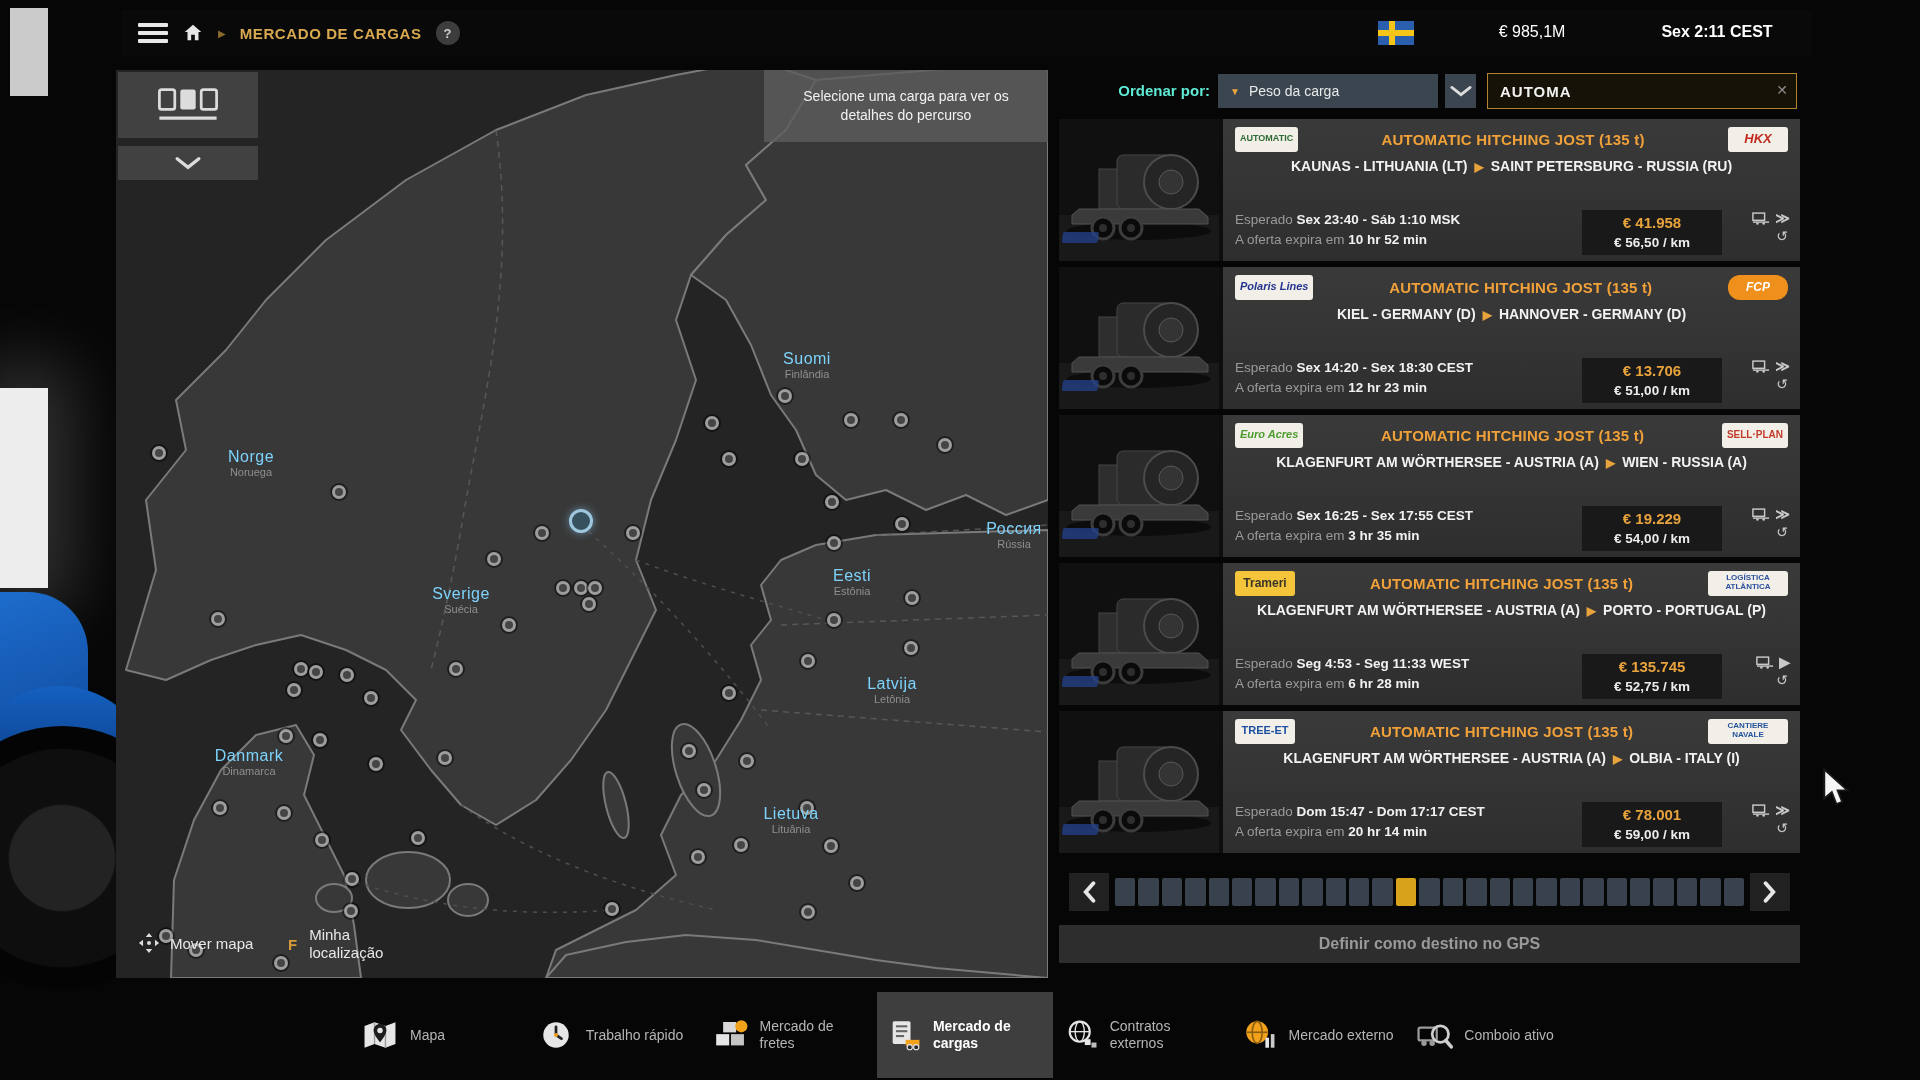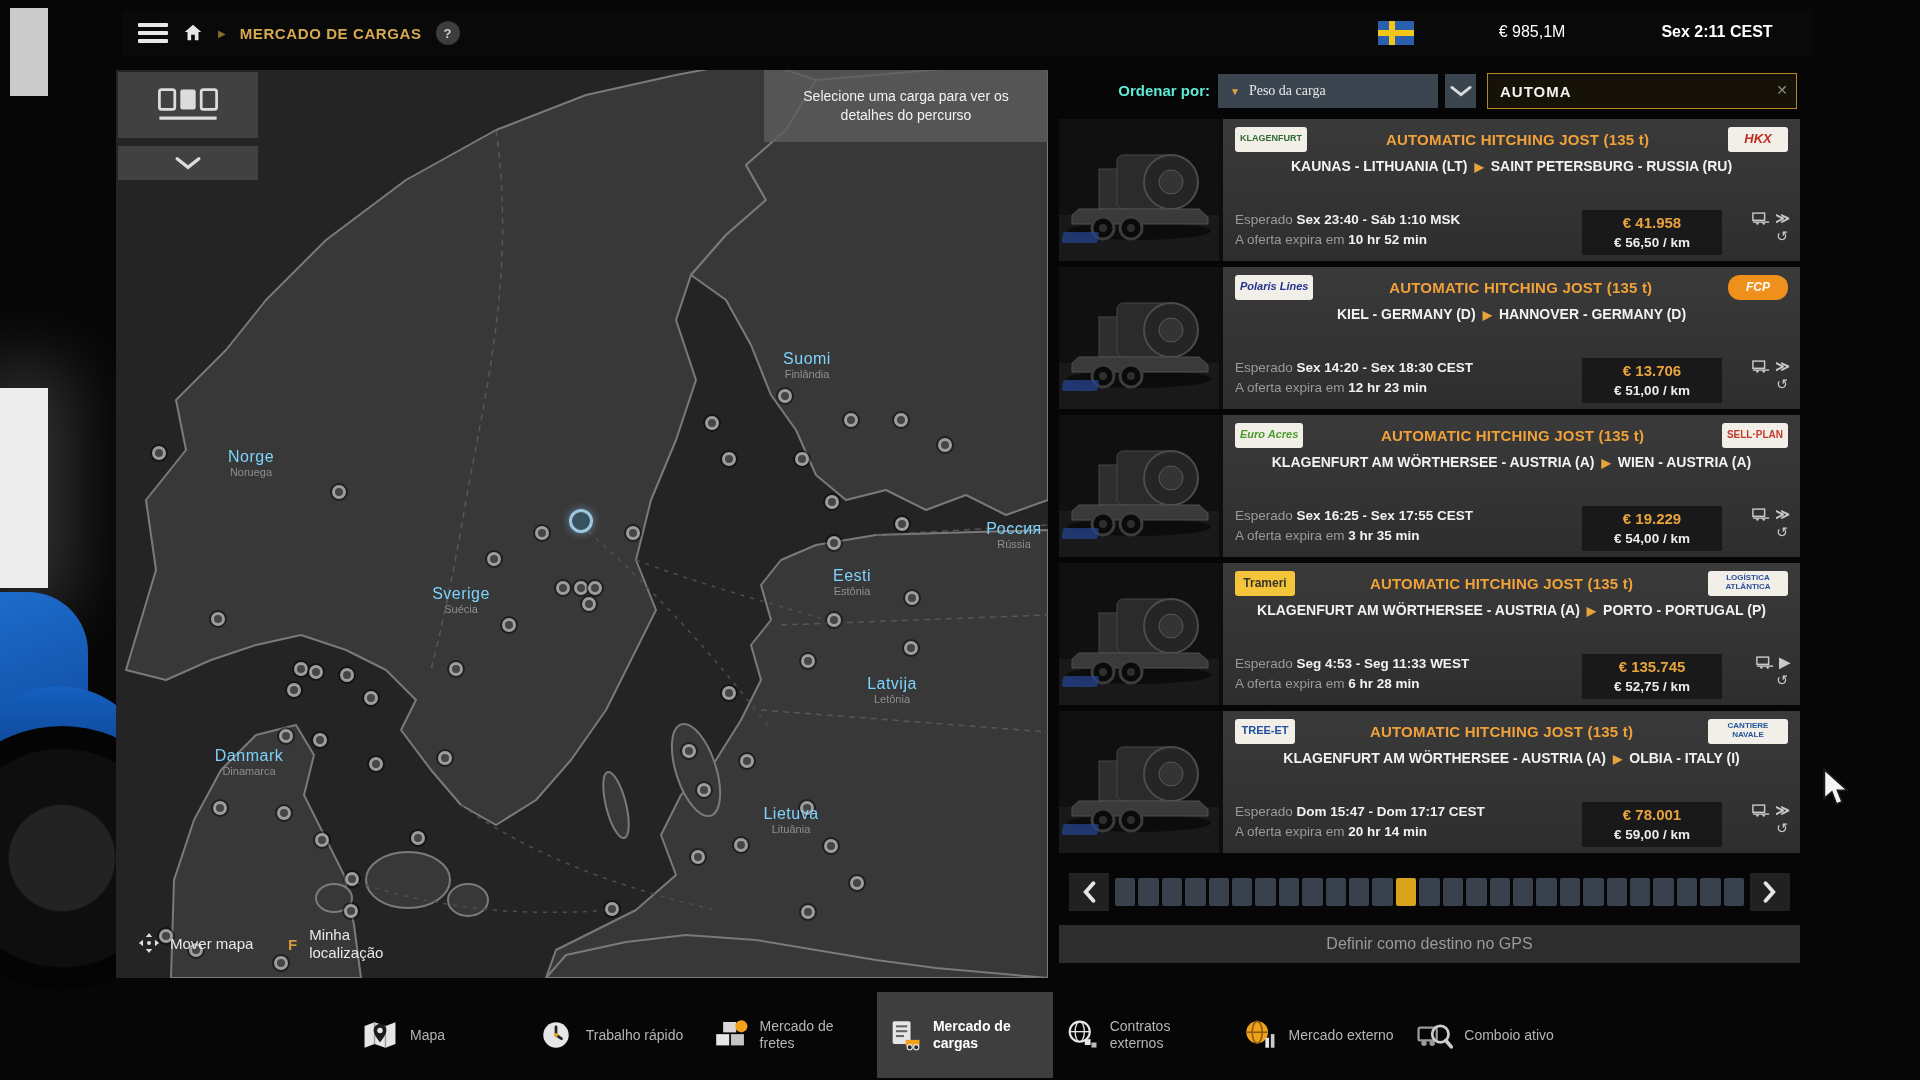--- a/index.html
+++ b/index.html
@@ -58,21 +58,21 @@
   .hint-loc .key { color:#d69a3a; font-weight:bold; margin-right:2px; }
   .hint-loc .two-line { line-height:18px; }
 
   
   .right-panel { position:absolute; left:1059px; top:70px; width:741px; height:908px; z-index:4; }
   .sort-row { position:absolute; left:0; top:3px; width:741px; height:36px; }
   .sort-label { position:absolute; left:0; top:9px; width:151px; text-align:right; color:#5eead4; font-size:15px; font-weight:bold; }
   .sort-select { position:absolute; left:159px; top:1px; width:220px; height:34px; background:#3a4550;
     display:flex; align-items:center; gap:9px; padding:0 12px; cursor:pointer; }
   .sort-select .tri { color:#e8a33d; font-size:10px; }
-  .sort-select .val { color:#e9e9e9; font-size:14px;font-family:Liberation Serif, serif; }
+  .sort-select .val { color:#e9e9e9; font-size:14px; }
   .sort-chevron { position:absolute; left:386px; top:1px; width:31px; height:34px; background:#3a4550;
     display:flex; align-items:center; justify-content:center; cursor:pointer; }
   .search-wrap { position:absolute; left:428px; top:0; width:310px; height:36px; }
   .search-wrap input { width:100%; height:100%; background:#171208; border:1px solid #b5832e;
     color:#f2f2f2; font-size:15px; font-weight:bold; letter-spacing:1px; padding:0 32px 0 12px;
     font-family:"Liberation Sans",sans-serif; outline:none; }
   .search-clear { position:absolute; right:9px; top:9px; color:#8a8a8a; font-size:14px; cursor:pointer; }
 
   .cards { position:absolute; left:0; top:49px; width:741px; display:flex; flex-direction:column; gap:6px; }
   .card { display:flex; gap:4px; height:142px; background:#0d0d0d; cursor:pointer; }
@@ -98,21 +98,21 @@
   .cflags .row { display:flex; align-items:center; gap:5px; font-size:14px; line-height:16px; }
   .cflags .glyph { font-weight:bold; letter-spacing:-2px; }
 
   .pager { position:absolute; left:10px; top:803px; width:721px; height:38px; display:flex; gap:6px; align-items:stretch; }
   .pager-arrow { width:40px; background:#212121; display:flex; align-items:center; justify-content:center; cursor:pointer; }
   .page-squares { flex:1; display:flex; gap:3px; align-items:center; }
   .page-sq { flex:1; height:28px; background:#39414d; border-radius:2px; cursor:pointer; }
   .page-sq.active { background:#d9a21b; }
 
   .gps-btn { position:absolute; left:0; top:855px; width:741px; height:38px; background:#2d2d2d;
-    color:#9a9a9a; font-weight:normal; font-size:16px; display:flex; align-items:center; justify-content:center; cursor:pointer; }
+    color:#9a9a9a; font-weight:bold; font-size:16px; display:flex; align-items:center; justify-content:center; cursor:pointer; }
 
   
   .bottom-nav { position:absolute; left:350px; top:992px; width:1230px; height:86px; display:flex; z-index:5; }
   .nav-item { flex:1; display:flex; align-items:center; gap:10px; padding:0 10px; cursor:pointer; }
   .nav-item .nlabel { font-size:14px; line-height:17px; color:#b5b5b5; max-width:110px; }
   .nav-item.active { background:#3e3e3e; }
   .nav-item.active .nlabel { color:#ffffff; font-weight:bold; }
 
   .cursor { position:absolute; left:1822px; top:768px; z-index:9; }
 </style>
@@ -338,21 +338,21 @@
     </div>
 
     <div class="cards">
 
       <article class="card">
         <div class="thumb"><svg width="160" height="142">
               <use href="#trailer-art"></use>
             </svg></div>
         <div class="card-body">
           <div class="card-top">
-            <span class="logo" style="background: rgb(241, 239, 232); color: rgb(46, 107, 52); font-size: 9px;">KLAGENFURT</span>
+            <span class="logo" style="background: rgb(241, 239, 232); color: rgb(46, 107, 52); font-size: 9px;">AUTOMATIC</span>
             <span class="card-title">AUTOMATIC HITCHING JOST (135 t)</span>
             <span class="logo" style="background: rgb(241, 239, 232); color: rgb(194, 42, 32); font-size: 13px; font-style: italic;">HKX</span>
           </div>
           <div class="route">
             <span>KAUNAS - LITHUANIA (LT)</span><span class="arrow">▶</span><span>SAINT PETERSBURG - RUSSIA (RU)</span>
           </div>
           <div class="card-foot">
             <div class="times">
               <div><span class="lbl">Esperado</span> <span class="val">Sex 23:40 - Sáb 1:10 MSK</span></div>
               <div><span class="lbl">A oferta expira em</span> <span class="val">10 hr 52 min</span></div>
@@ -423,21 +423,21 @@
         <div class="thumb"><svg width="160" height="142">
               <use href="#trailer-art"></use>
             </svg></div>
         <div class="card-body">
           <div class="card-top">
             <span class="logo" style="background: rgb(241, 239, 232); color: rgb(75, 155, 46); font-size: 11px; font-style: italic;">Euro Acres</span>
             <span class="card-title">AUTOMATIC HITCHING JOST (135 t)</span>
             <span class="logo" style="background: rgb(241, 239, 232); color: rgb(196, 58, 42); font-size: 10px;">SELL·PLAN</span>
           </div>
           <div class="route">
-            <span>KLAGENFURT AM WÖRTHERSEE - AUSTRIA (A)</span><span class="arrow">▶</span><span>WIEN - AUSTRIA (A)</span>
+            <span>KLAGENFURT AM WÖRTHERSEE - AUSTRIA (A)</span><span class="arrow">▶</span><span>WIEN - RUSSIA (A)</span>
           </div>
           <div class="card-foot">
             <div class="times">
               <div><span class="lbl">Esperado</span> <span class="val">Sex 16:25 - Sex 17:55 CEST</span></div>
               <div><span class="lbl">A oferta expira em</span> <span class="val">3 hr 35 min</span></div>
             </div>
             <div class="price-box">
               <div class="price">€ 19.229</div>
               <div class="perkm">€ 54,00 / km</div>
             </div>

